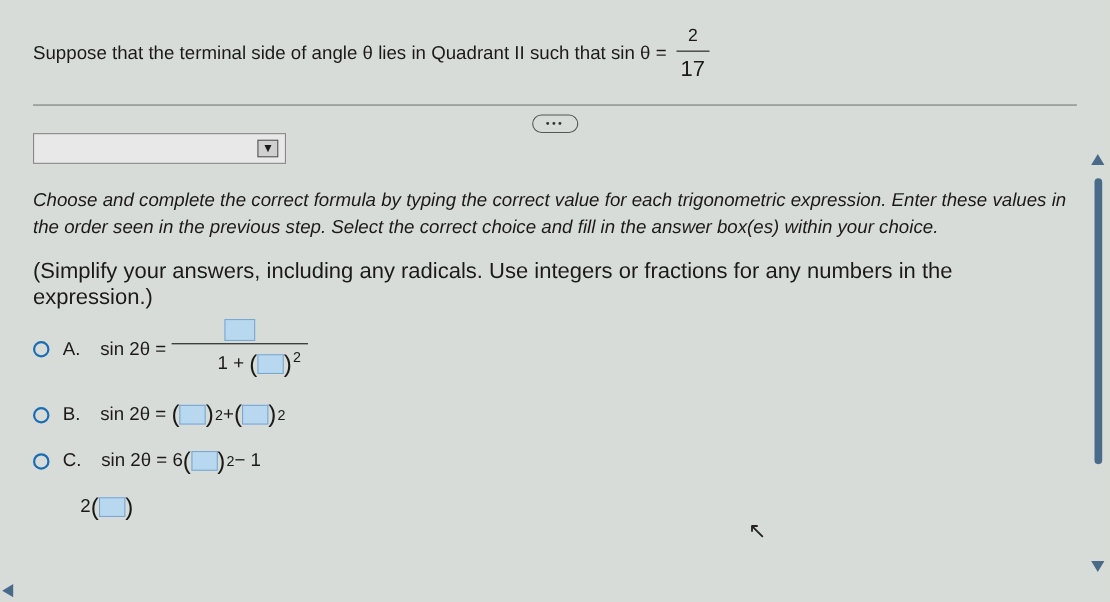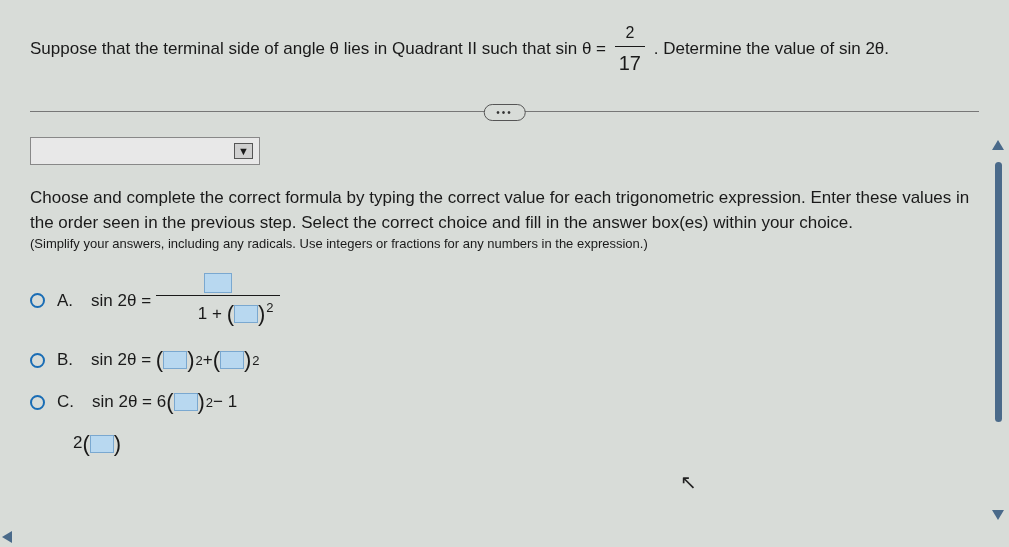--- a/index.html
+++ b/index.html
@@ -13,21 +13,21 @@
       width: 1009px;
       height: 547px;
       padding: 20px 30px;
       color: #1a1a1a;
       position: relative;
       overflow: hidden;
     }
     .question-text {
       font-size: 17px;
       line-height: 1.6;
-      margin-bottom: 32px;
+      margin-bottom: 16px;
     }
     .frac {
       display: inline-block;
       vertical-align: middle;
       text-align: center;
       margin: 0 4px;
     }
     .frac .num {
       display: block;
       border-bottom: 1.5px solid #1a1a1a;
@@ -77,25 +77,26 @@
     }
     .dropdown-arrow {
       font-size: 11px;
       border: 1px solid #555;
       padding: 1px 3px;
       background: #d0d0d0;
     }
     .instructions {
       font-size: 17px;
       line-height: 1.5;
-      margin-bottom: 0;
+      margin-bottom: 16px;
+      font-style: italic;
     }
     .simplify-note {
-      font-size: 13px;
-      margin-bottom: 20px;
+      font-size: 20px;
+      margin-bottom: 6px;
     }
     .choice {
       display: flex;
       align-items: center;
       gap: 12px;
       margin-bottom: 16px;
       font-size: 17px;
     }
     .radio {
       width: 15px;
@@ -205,21 +206,20 @@
   </style>
 </head>
 <body>
 
 <div class="question-text">
   <span>Suppose that the terminal side of angle θ lies in Quadrant II such that sin θ =</span>
   <span class="frac">
     <span class="num">2</span>
     <span class="den">17</span>
   </span>
-  <span>. Determine the value of sin 2θ.</span>
 </div>
 
 <hr class="hr-line">
 <div class="dots-capsule">•••</div>
 
 <div class="formula-row">
   <div class="dropdown">
     <span class="dropdown-arrow">▼</span>
   </div>
 </div>

